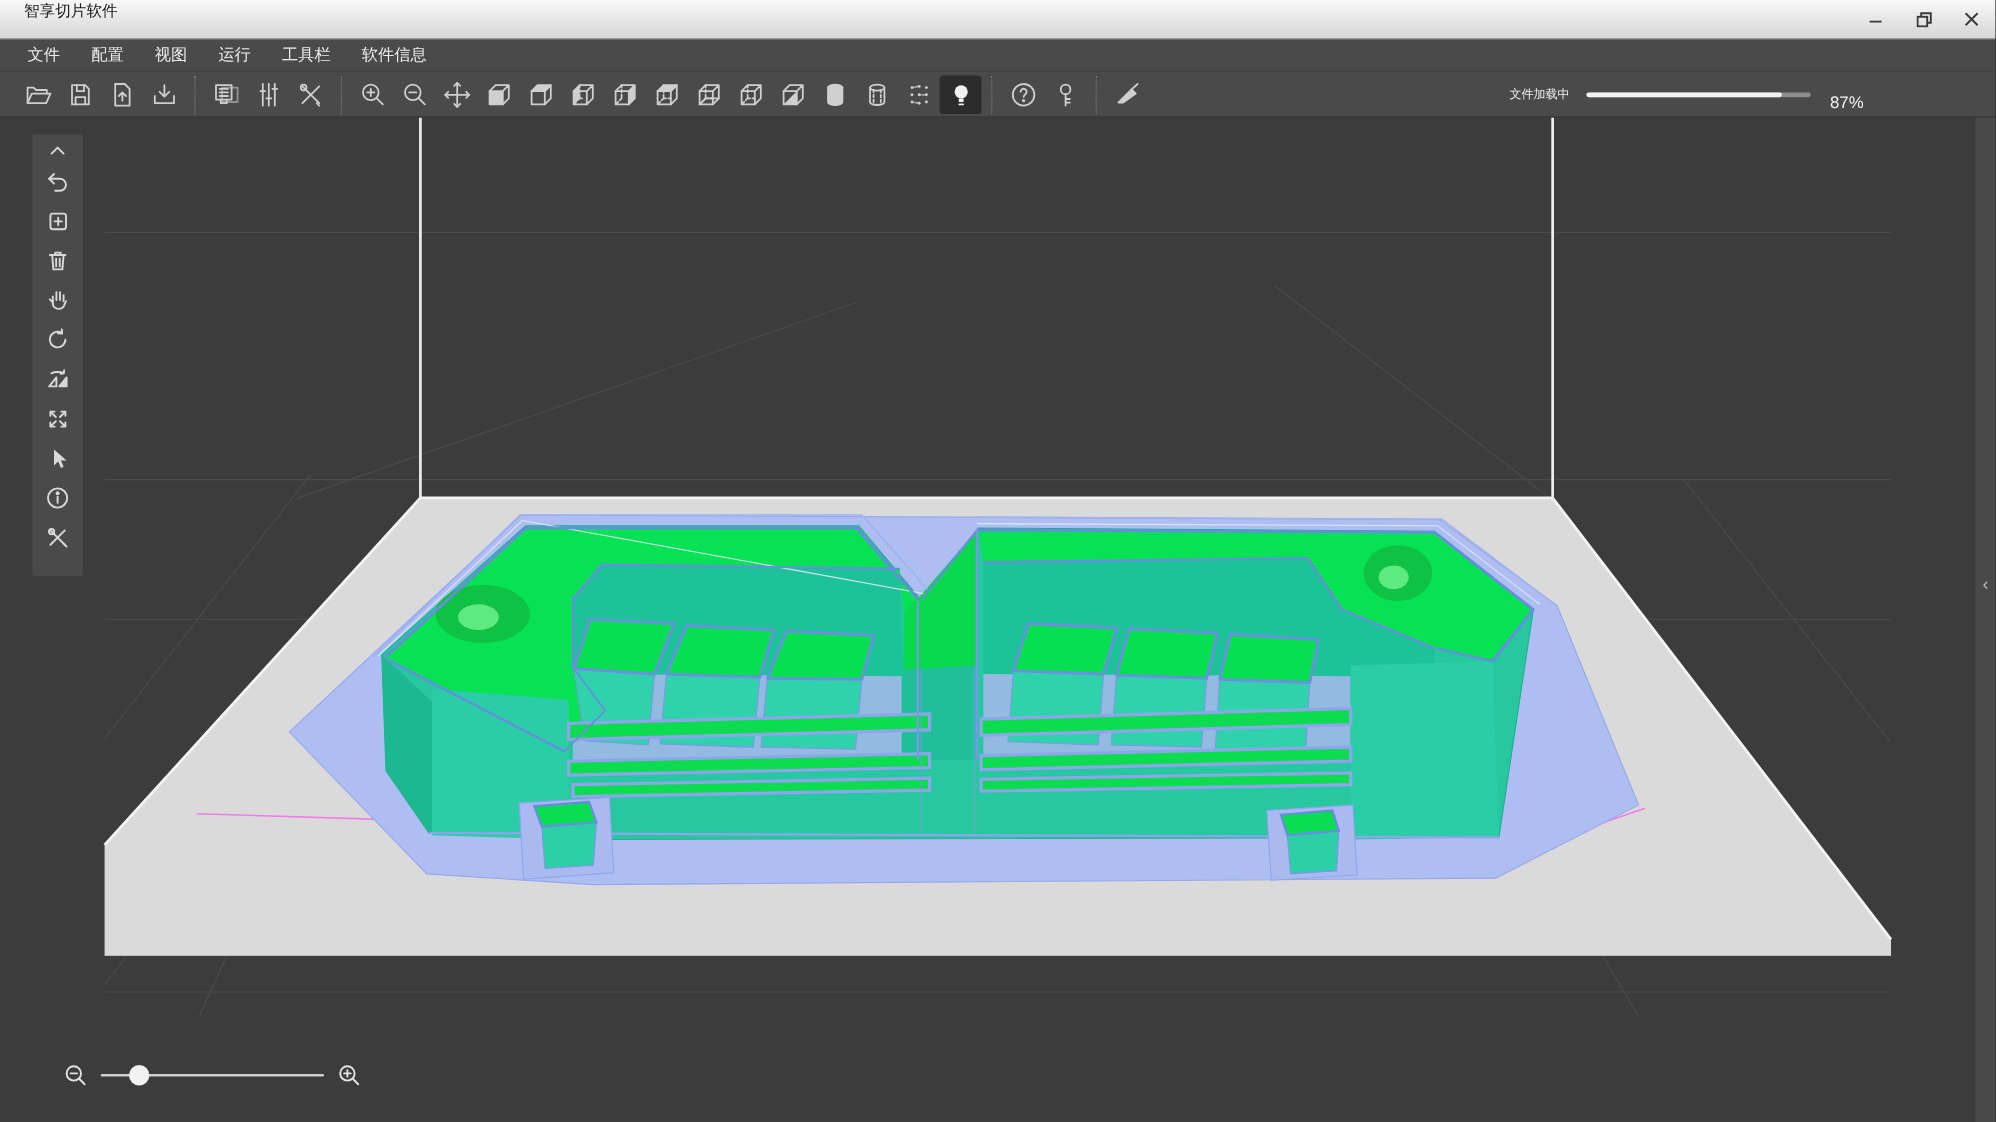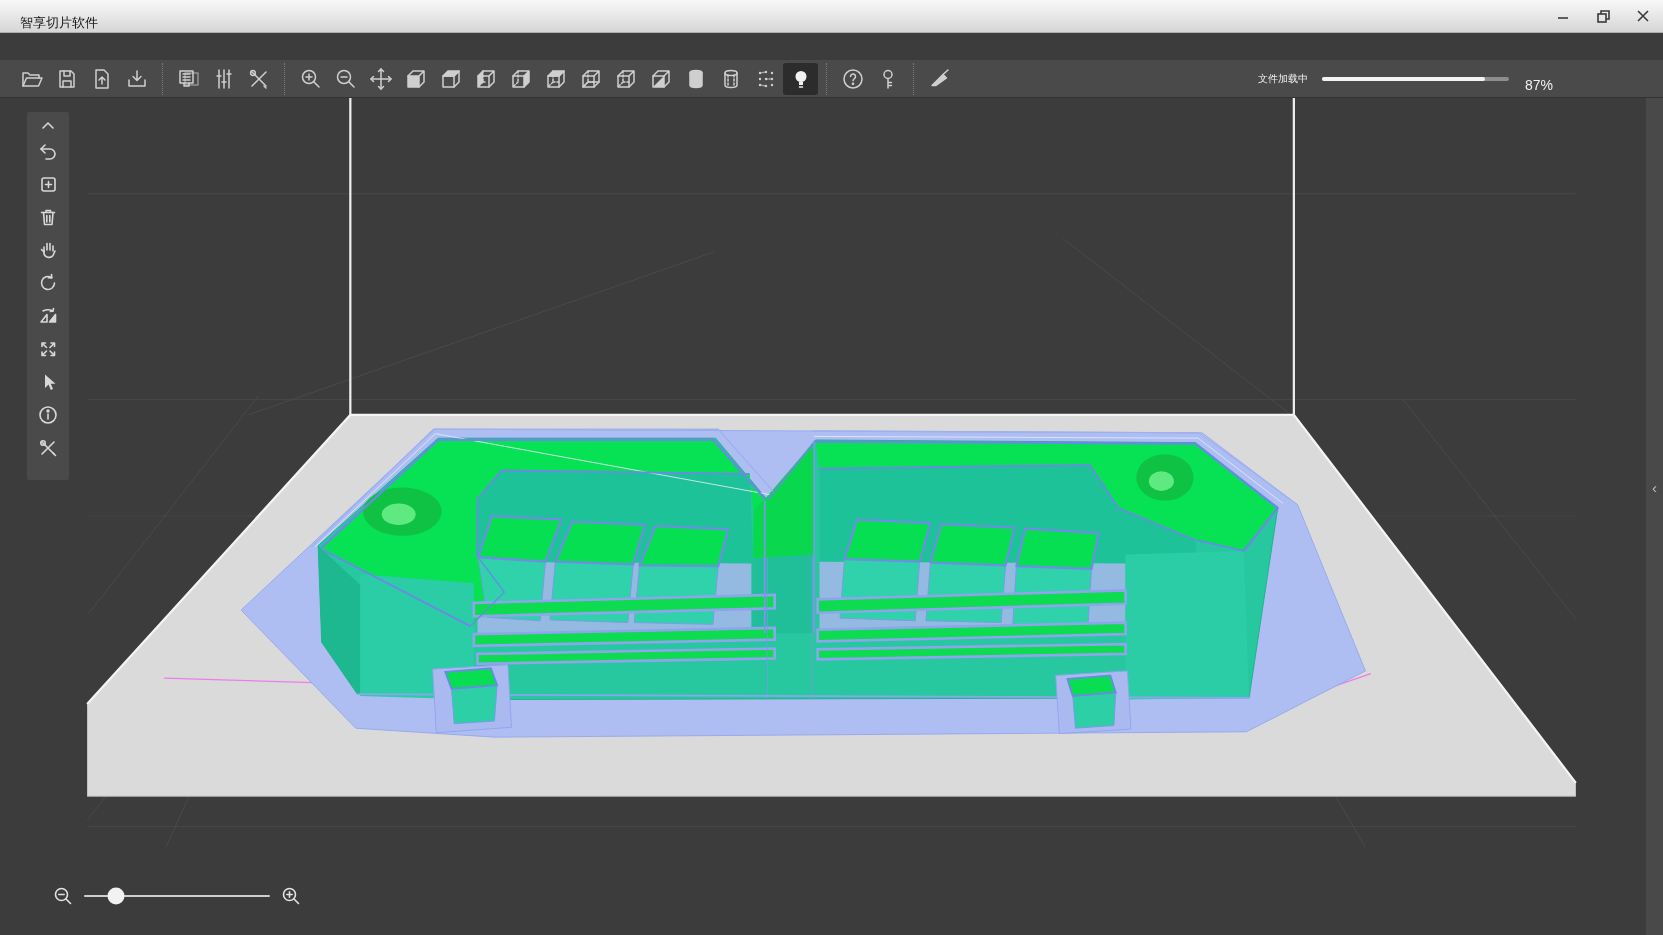--- a/index.html
+++ b/index.html
@@ -6,21 +6,21 @@
     --bar-bg:#4a4a4a; --icon:#cfcfcf; --vp-bg:#3c3c3c; --grid:#4b4b4b;
   }
   *{margin:0;padding:0;box-sizing:border-box;}
   html,body{width:1663px;height:935px;overflow:hidden;background:#222;
     font-family:"Liberation Sans","DejaVu Sans",sans-serif;}
   .app{position:relative;width:1663px;height:935px;background:var(--vp-bg);}
 
   
   .titlebar{position:absolute;left:0;top:0;width:100%;height:33px;
     background:linear-gradient(#f8f8f8,#d6d6d6);border-bottom:1px solid #aeaeae;
-    display:flex;align-items:flex-end;color:#161616;font-size:13px;}
+    display:flex;align-items:flex-start;color:#161616;font-size:13px;}
   .titlebar .title{padding-left:20px;}
   .win-controls{margin-left:auto;display:flex;align-items:center;height:100%;}
   .win-btn{width:40px;height:100%;display:flex;align-items:center;justify-content:center;cursor:default;}
   .win-btn svg{stroke:#3a3a3a;stroke-width:1.6;fill:none;}
 
   
   .menubar{position:absolute;left:0;top:33px;width:100%;height:27px;background:var(--bar-bg);
     border-bottom:1px solid #404040;display:flex;align-items:center;color:#ececec;font-size:13.5px;}
   .menu-item{padding:0 13px;height:100%;display:flex;align-items:center;}
   .menu-item:first-child{margin-left:10px;}
@@ -81,20 +81,28 @@
         </svg>
       </div>
       <div class="win-btn">
         <svg width="12" height="12">
             <path d="M1,1 L11,11 M11,1 L1,11"></path>
           </svg>
       </div>
     </div>
   </div>
 
+  <div class="menubar">
+    <span class="menu-item">文件</span>
+    <span class="menu-item">配置</span>
+    <span class="menu-item">视图</span>
+    <span class="menu-item">运行</span>
+    <span class="menu-item">工具栏</span>
+    <span class="menu-item">软件信息</span>
+  </div>
 
   <div class="toolbar">
     <div class="tb-btn">
       <svg width="24" height="24">
         <path d="M3,19 V6 h5 l2,2 h9 v3"></path>
           <path d="M3,19 l3.5,-8 h15.5 l-3.5,8 z"></path>
       </svg>
     </div>
     <div class="tb-btn">
       <svg width="24" height="24">

